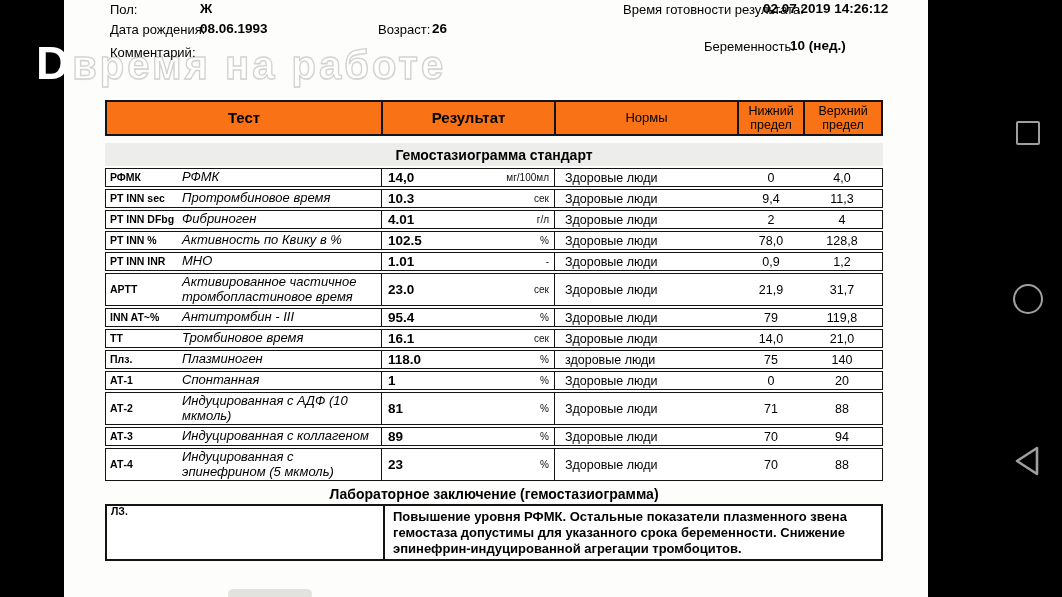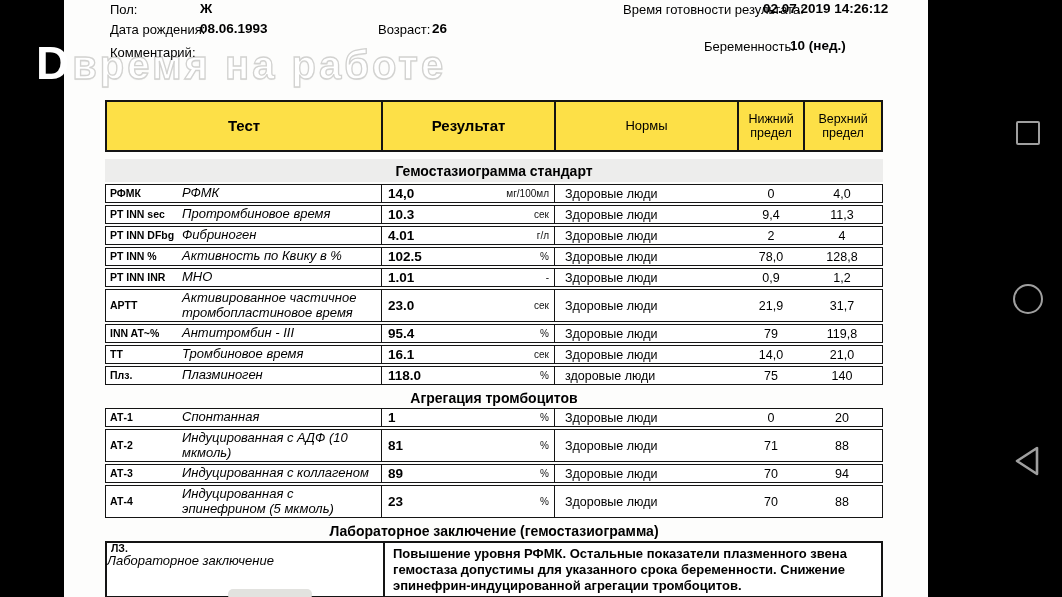--- a/index.html
+++ b/index.html
@@ -21,21 +21,21 @@
   .wm-first{font-size:46px;color:#ffffff;}
   .wm-rest{font-size:40px;color:#ffffff;-webkit-text-stroke:1.3px #d2d2d0;
            text-shadow:0 1px 1px rgba(0,0,0,0.10);}
 
   
   .hdr{position:absolute;z-index:2;font-size:13px;white-space:nowrap;}
   .hdr b{font-size:13.5px;}
 
   
   .report{position:absolute;left:105px;top:100px;width:778px;z-index:2;}
-  .thead{display:flex;box-sizing:border-box;border:2px solid #141414;height:52px;background:#fde047;}
+  .thead{display:flex;box-sizing:border-box;border:2px solid #141414;height:36px;background:#f97316;}
   .thead .hc{box-sizing:border-box;display:flex;align-items:center;justify-content:center;
              text-align:center;border-right:2px solid #141414;line-height:1.15;}
   .thead .hc:last-child{border-right:none;}
   .hc.c1{width:276px;font-weight:bold;font-size:15px;}
   .hc.c2{width:173px;font-weight:bold;font-size:15px;}
   .hc.c3{width:183px;font-size:13px;}
   .hc.c4{width:66px;font-size:12.5px;}
   .hc.c5{width:76px;font-size:12.5px;}
 
   .section-title{width:778px;box-sizing:border-box;text-align:center;font-weight:bold;font-size:14px;
@@ -206,21 +206,20 @@
             <div class="tname">Плазминоген</div>
           </div>
           <div class="cell result">
             <div class="rval">118.0</div>
             <div class="runit">%</div>
           </div>
           <div class="cell norm">здоровые люди</div>
           <div class="cell low">75</div>
           <div class="cell high">140</div>
         </div>
-        <div class="section-title plain">Агрегация тромбоцитов</div>
         <div class="trow">
           <div class="cell test">
             <div class="tcode">АТ-1</div>
             <div class="tname">Спонтанная</div>
           </div>
           <div class="cell result">
             <div class="rval">1</div>
             <div class="runit">%</div>
           </div>
           <div class="cell norm">Здоровые люди</div>
@@ -263,21 +262,20 @@
             <div class="runit">%</div>
           </div>
           <div class="cell norm">Здоровые люди</div>
           <div class="cell low">70</div>
           <div class="cell high">88</div>
         </div>
         <div class="section-title plain">Лабораторное заключение (гемостазиограмма)</div>
         <div class="concl-row">
           <div class="cell test">
             <div class="tcode">ЛЗ.</div>
-            <div class="tname">Лабораторное заключение</div>
           </div>
           <div class="concl-text">Повышение уровня РФМК. Остальные показатели плазменного звена гемостаза допустимы для указанного срока беременности. Снижение эпинефрин-индуцированной агрегации тромбоцитов.</div>
         </div>
       </div>
   </div>
 
   <div class="nav-ico ico-square"></div>
   <div class="nav-ico ico-circle"></div>
   <svg class="nav-ico ico-back" width="30" height="34" viewBox="0 0 30 34">
     <polygon points="25,4 25,30 5,17" fill="none" stroke="#9f9f9f" stroke-width="2.6" stroke-linejoin="round"></polygon>

